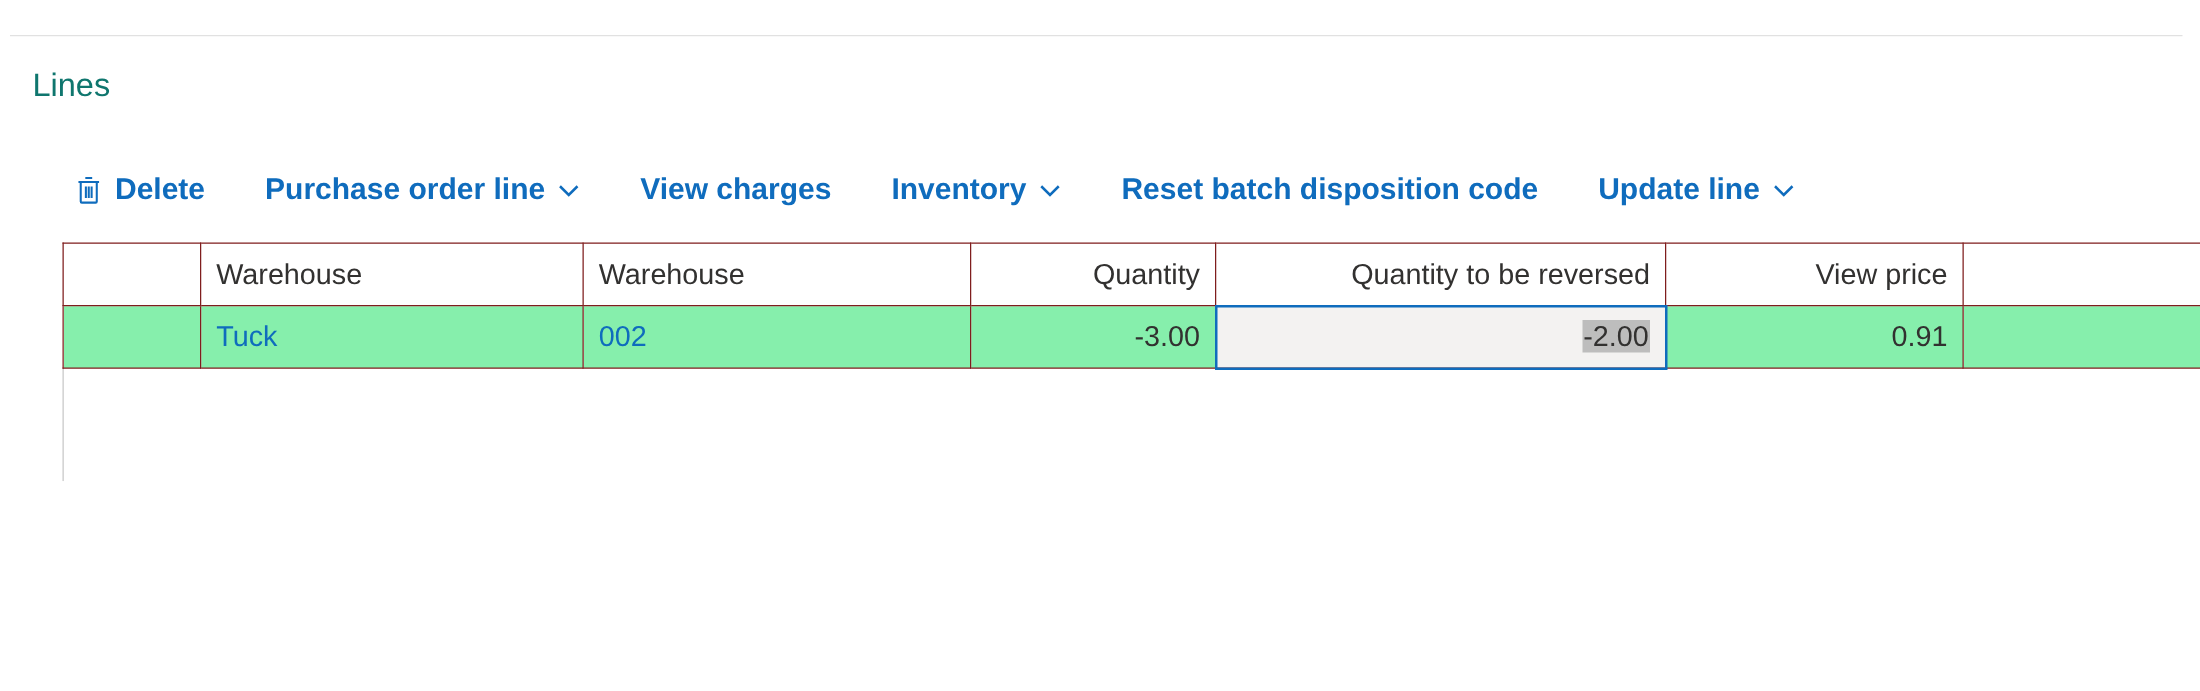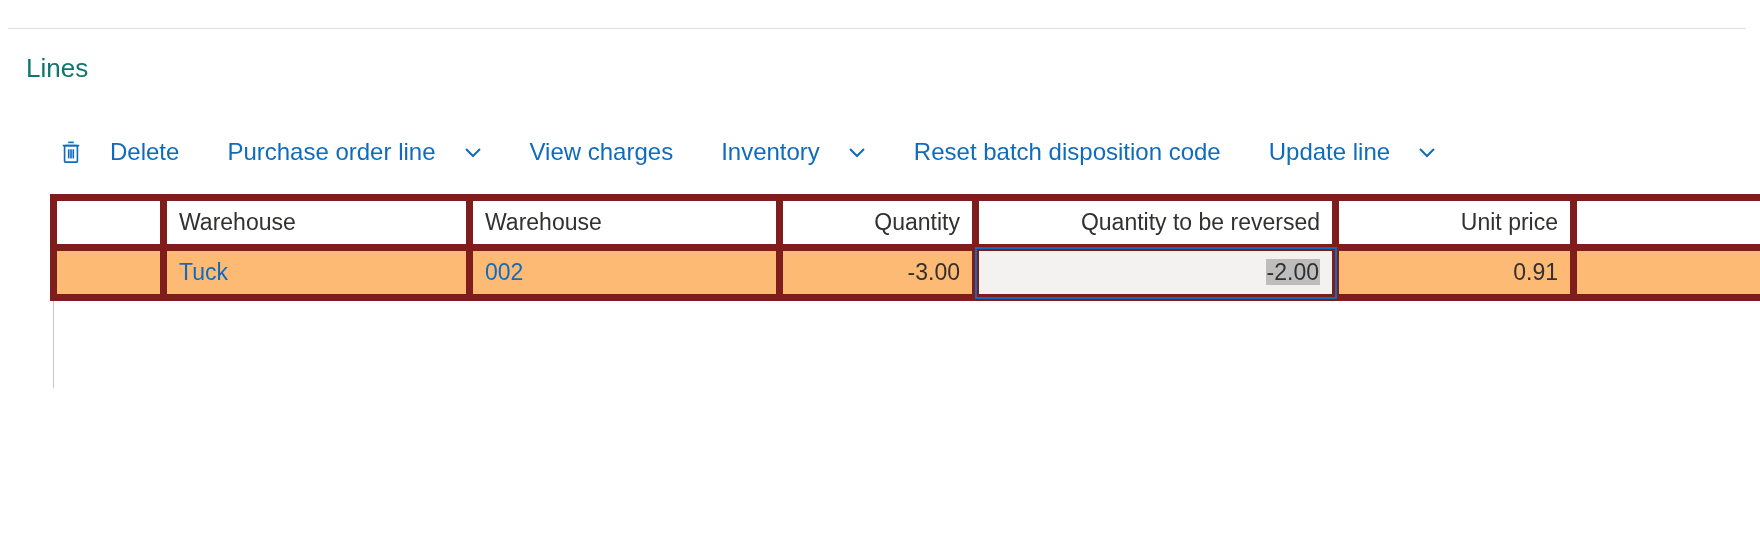--- a/index.html
+++ b/index.html
@@ -35,60 +35,60 @@
   .toolbar {
     display: flex;
     align-items: center;
     gap: 48px;
     padding-left: 38px;
     margin-bottom: 28px;
   }
   .toolbar .btn {
     display: inline-flex;
     align-items: center;
-    gap: 28px;
+    gap: 10px;
     color: #0f6cbd;
     font-size: 24px;
-    font-weight: 400;
+    font-weight: 700;
     cursor: pointer;
   }
   .toolbar .btn .chev { font-size: 18px; color:#0f6cbd; }
   .trash-icon svg { width: 22px; height: 26px; display:block; }
   .table-wrap {
     margin-left: 28px;
     width: 1720px;
   }
   table {
     border-collapse: collapse;
     width: 100%;
     table-layout: fixed;
   }
   th, td {
-    border: 7px solid #7f1d1d;
+    border: 1px solid #7f1d1d;
     font-size: 23px;
     font-weight: 400;
     height: 50px;
     padding: 0 12px;
     overflow: hidden;
     white-space: nowrap;
   }
   th {
     color: #323130;
     background: #fff;
     text-align: left;
   }
   th.num, td.num { text-align: right; }
   col.sel { width: 110px; }
   col.wh { width: 306px; }
   col.loc { width: 310px; }
   col.qty { width: 196px; }
   col.rev { width: 360px; }
   col.unit { width: 238px; }
   col.edge { width: auto; }
-  tbody tr.selected td { background: #fdba74; }
+  tbody tr.selected td { background: #86efac; }
   tbody td.link { color: #0f6cbd; }
   tbody td.editing {
     background: #f3f2f1 !important;
     outline: 2px solid #0f6cbd;
     outline-offset: -1px;
     margin-left: 39px;
   }
   .val-highlight {
     background: #bdbdbd;
     padding: 0 1px;
@@ -168,21 +168,21 @@
           <col class="unit">
           <col class="edge">
       </colgroup>
       <thead>
         <tr>
           <th></th>
           <th>Warehouse</th>
           <th>Warehouse</th>
           <th class="num">Quantity</th>
           <th class="num">Quantity to be reversed</th>
-          <th class="num">Unit price</th>
+          <th class="num">View price</th>
           <th class="edge"></th>
         </tr>
       </thead>
       <tbody>
         <tr class="selected">
           <td></td>
           <td class="link">Tuck</td>
           <td class="link">002</td>
           <td class="num">-3.00</td>
           <td class="num editing"><span class="val-highlight">-2.00</span></td>

